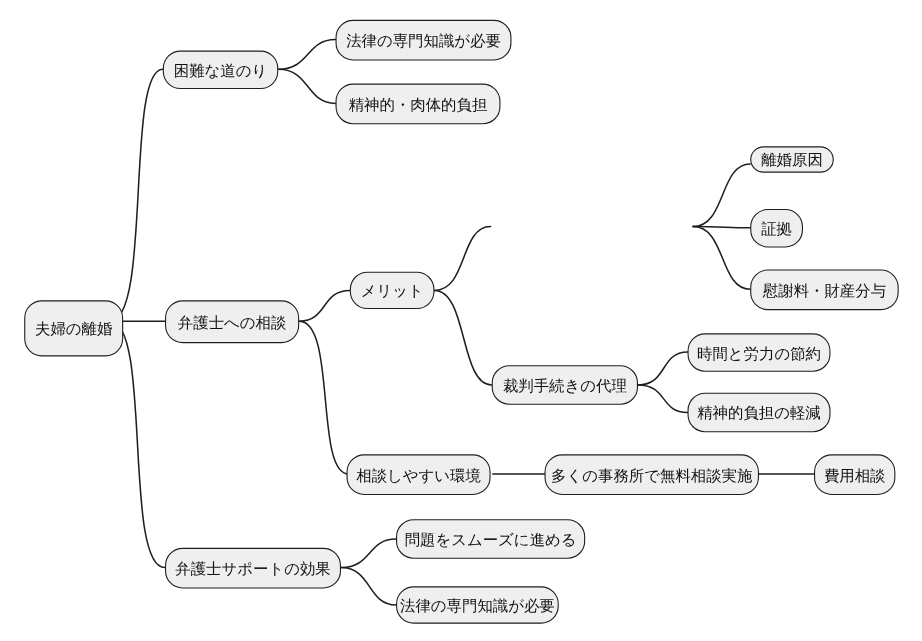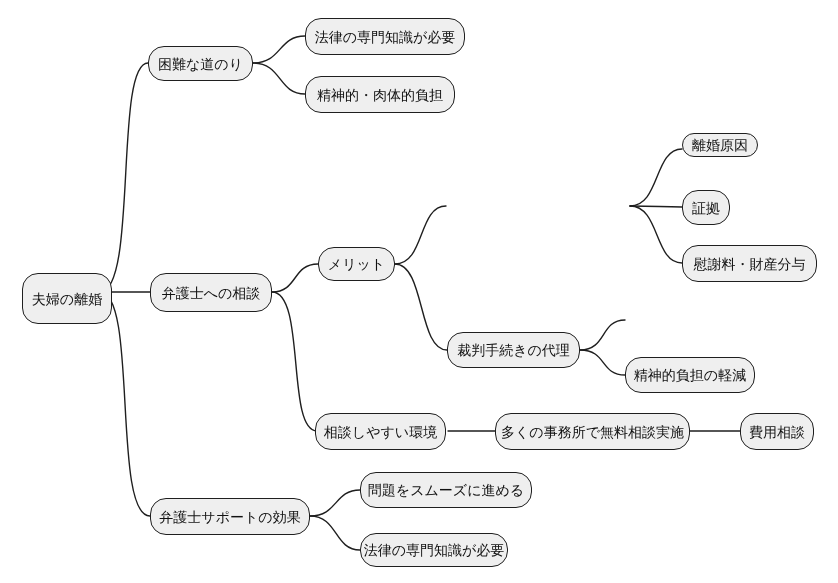--- a/index.html
+++ b/index.html
@@ -77,20 +77,21 @@
 
 
   <div class="node" style="left:682px; top:133px; width:76px; height:24px;">離婚原因</div>
 
   <div class="node" style="left:682px; top:190px; width:48px; height:35px;">証拠</div>
 
   <div class="node" style="left:682px; top:245px; width:135px; height:37px;">慰謝料・財産分与</div>
 
   <div class="node" style="left:447px; top:332px; width:133px; height:36px;">裁判手続きの代理</div>
 
+  <div class="node" style="left:625px; top:303px; width:130px; height:35px;">時間と労力の節約</div>
 
   <div class="node" style="left:625px; top:357px; width:130px; height:36px;">精神的負担の軽減</div>
 
   <div class="node" style="left:315px; top:413px; width:131px; height:37px;">相談しやすい環境</div>
 
   <div class="node" style="left:495px; top:413px; width:195px; height:37px;">多くの事務所で無料相談実施</div>
 
   <div class="node" style="left:740px; top:413px; width:74px; height:37px;">費用相談</div>
 
   <div class="node" style="left:150px; top:498px; width:160px; height:37px;">弁護士サポートの効果</div>

